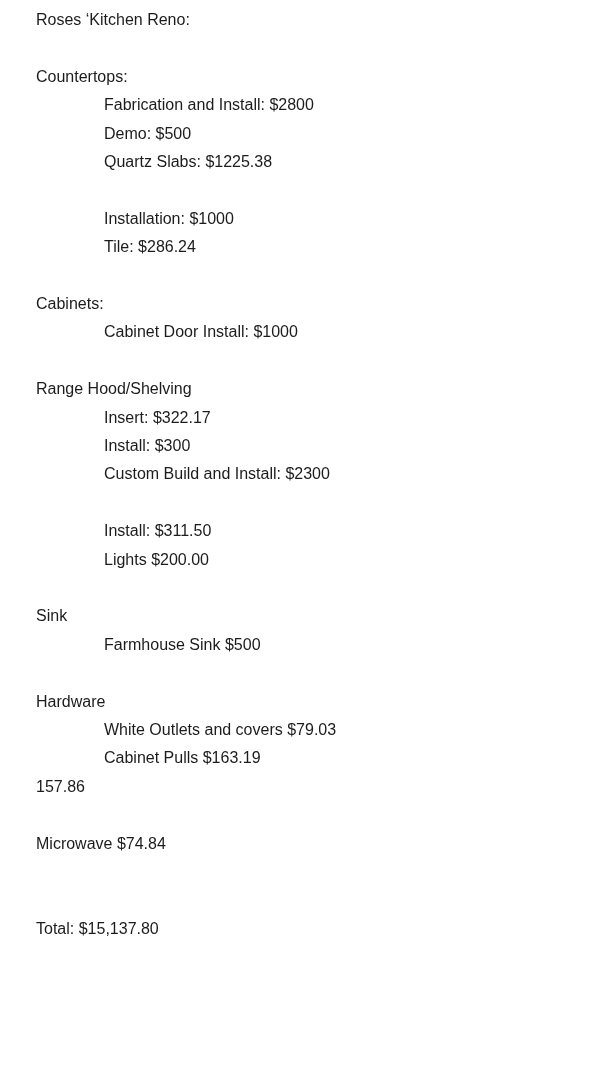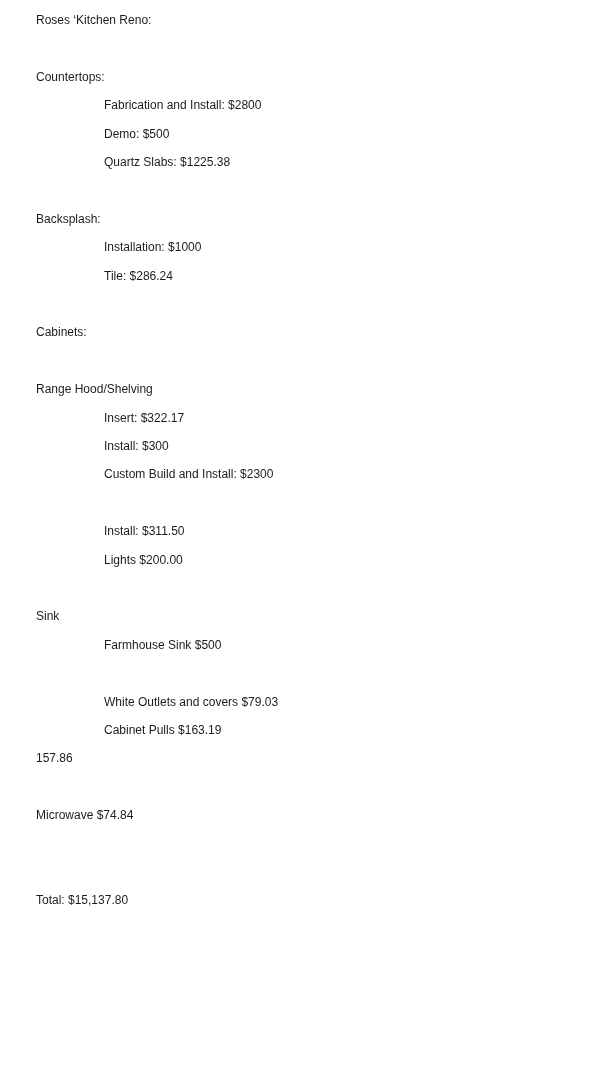--- a/index.html
+++ b/index.html
@@ -10,21 +10,21 @@
   body {
     width: 600px;
     height: 1079px;
     overflow: hidden;
     font-family: "Liberation Sans", sans-serif;
   }
   .doc {
     box-sizing: border-box;
     width: 600px;
     padding: 6px 16px 0 36px;
-    font-size: 12px;
+    font-size: 16px;
     line-height: 28.4px;
     color: #1c1c1c;
   }
   .line {
     min-height: 28.4px;
     white-space: pre-wrap;
   }
   .line.indent {
     padding-left: 68px;
   }
@@ -36,37 +36,38 @@
 <body style="background: rgb(255, 255, 255);">
 
 <div class="doc" id="doc" style="color: rgb(28, 28, 28);">
     <div class="line">Roses ‘Kitchen Reno:</div>
     <div class="line blank"></div>
     <div class="line">Countertops:</div>
     <div class="line indent">Fabrication and Install: $2800</div>
     <div class="line indent">Demo: $500</div>
     <div class="line indent">Quartz Slabs: $1225.38</div>
     <div class="line blank"></div>
-    <div class="line">Backsplash:</div>
     <div class="line indent">Installation: $1000</div>
     <div class="line indent">Tile: $286.24</div>
     <div class="line blank"></div>
     <div class="line">Cabinets:</div>
+    <div class="line indent">Cabinet Door Install: $1000</div>
     <div class="line blank"></div>
     <div class="line">Range Hood/Shelving</div>
     <div class="line indent">Insert: $322.17</div>
     <div class="line indent">Install: $300</div>
     <div class="line indent">Custom Build and Install: $2300</div>
     <div class="line blank"></div>
     <div class="line indent">Install: $311.50</div>
     <div class="line indent">Lights $200.00</div>
     <div class="line blank"></div>
     <div class="line">Sink</div>
     <div class="line indent">Farmhouse Sink $500</div>
     <div class="line blank"></div>
+    <div class="line">Hardware</div>
     <div class="line indent">White Outlets and covers $79.03</div>
     <div class="line indent">Cabinet Pulls $163.19</div>
     <div class="line">157.86</div>
     <div class="line blank"></div>
     <div class="line">Microwave $74.84</div>
     <div class="line blank"></div>
     <div class="line blank"></div>
     <div class="line">Total: $15,137.80</div>
   </div>
 

